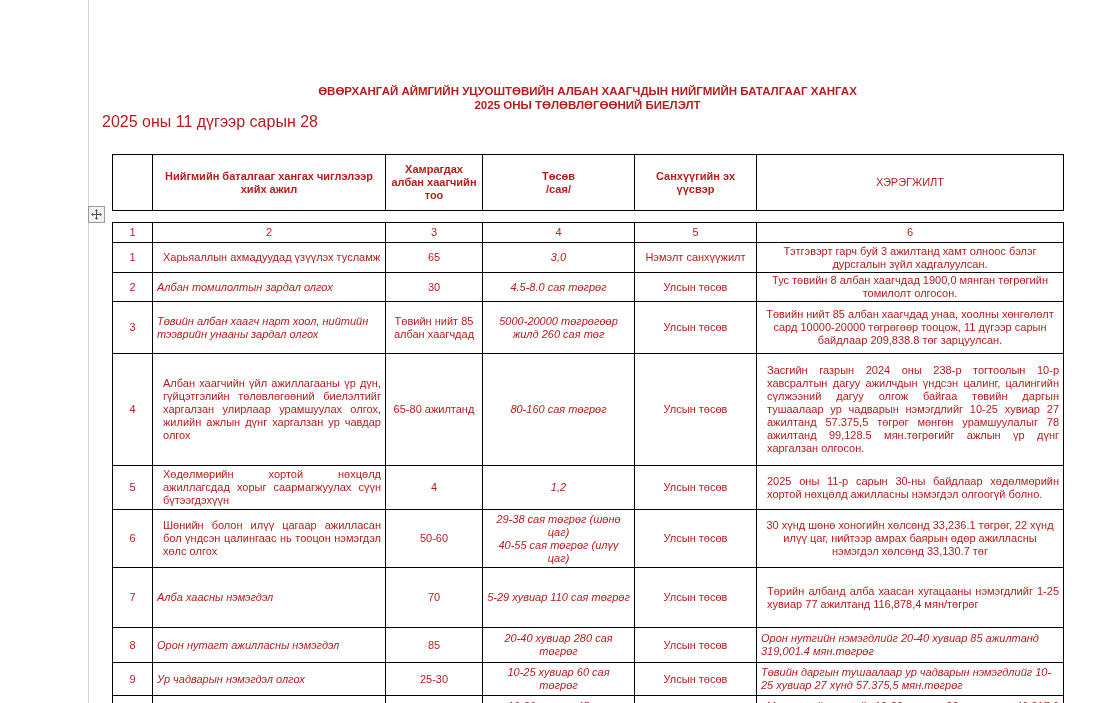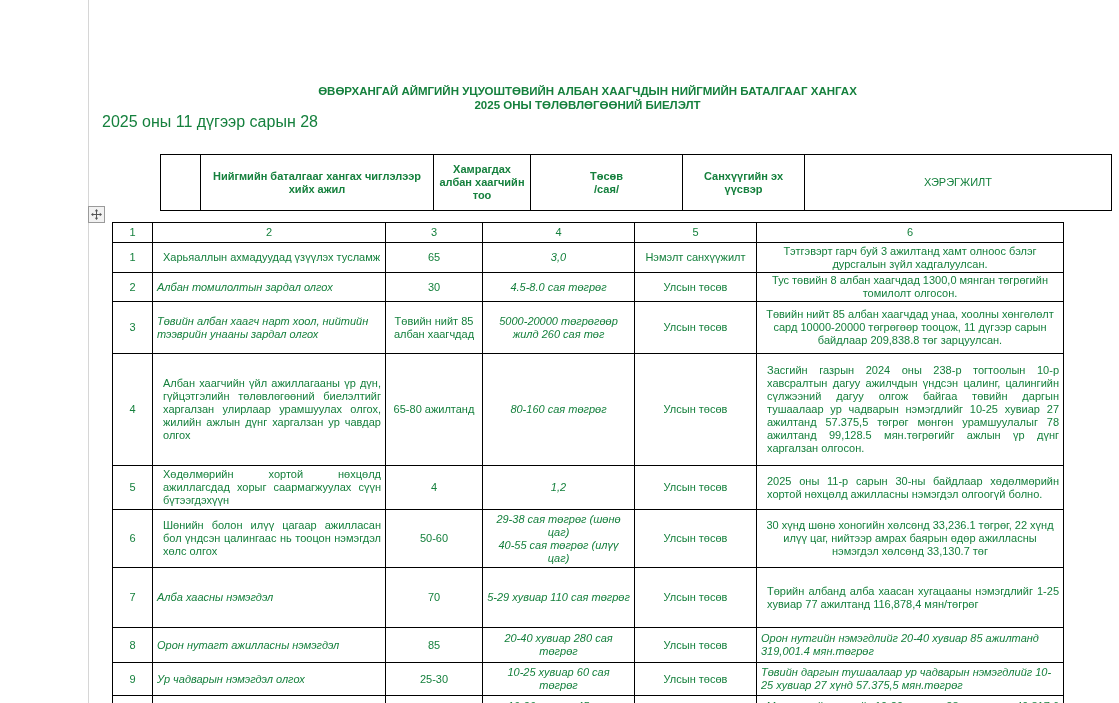--- a/index.html
+++ b/index.html
@@ -1,21 +1,21 @@
 <!DOCTYPE html>
 <html><head>
 <meta charset="utf-8">
 <style>
   html,body{margin:0;padding:0;background:#ffffff;}
   .sheet{
     position:relative;
     width:1119px;height:703px;
     background:#ffffff;
     font-family:"Liberation Sans", sans-serif;
-    color:#15803d;
+    color:#b91c1c;
     overflow:hidden;
   }
   .edge-line{
     position:absolute;left:88px;top:0;width:1px;height:703px;
     background:#d6d6d6;
   }
   .content{
     position:absolute;left:112px;top:0;width:951px;
   }
   .doc-title{
@@ -35,21 +35,21 @@
   }
   table{border-collapse:collapse;table-layout:fixed;width:951px;}
   td{
     border:1px solid #000;
     font-size:11px;
     line-height:13px;
     padding:1px 4px;
     vertical-align:middle;
     overflow:hidden;
   }
-  .header-table{margin-top:25px;margin-left:48px;}
+  .header-table{margin-top:25px;}
   .header-table td{
     text-align:center;
     font-weight:bold;
     height:53px;
     white-space:pre-line;
   }
   .header-table td.hdr-impl{font-weight:normal;}
   .body-table{margin-top:11px;}
   .numrow td{text-align:center;height:17px;}
   td.c-no{text-align:center;}
@@ -140,21 +140,21 @@
             <td class="c-budget">3,0</td>
             <td class="c-source">Нэмэлт санхүүжилт</td>
             <td class="c-impl al-center">Тэтгэвэрт гарч буй 3 ажилтанд хамт олноос бэлэг дурсгалын зүйл хадгалуулсан.</td>
           </tr>
           <tr style="height: 28px;">
             <td class="c-no">2</td>
             <td class="c-work al-left">Албан  томилолтын зардал олгох</td>
             <td class="c-count">30</td>
             <td class="c-budget">4.5-8.0 сая төгрөг</td>
             <td class="c-source">Улсын төсөв</td>
-            <td class="c-impl al-center">Тус төвийн 8 албан хаагчдад 1300,0 мянган төгрөгийн томилолт олгосон.</td>
+            <td class="c-impl al-center">Тус төвийн 8 албан хаагчдад 1900,0 мянган төгрөгийн томилолт олгосон.</td>
           </tr>
           <tr style="height: 52px;">
             <td class="c-no">3</td>
             <td class="c-work al-left">Төвийн албан хаагч нарт хоол, нийтийн тээврийн унааны зардал олгох</td>
             <td class="c-count">Төвийн  нийт 85 албан хаагчдад</td>
             <td class="c-budget">5000-20000 төгрөгөөр жилд 260 сая  төг</td>
             <td class="c-source">Улсын төсөв</td>
             <td class="c-impl al-center">Төвийн  нийт 85 албан хаагчдад унаа, хоолны хөнгөлөлт сард 10000-20000 төгрөгөөр тооцож, 11 дүгээр сарын байдлаар 209,838.8 төг зарцуулсан.</td>
           </tr>
           <tr style="height: 112px;">

